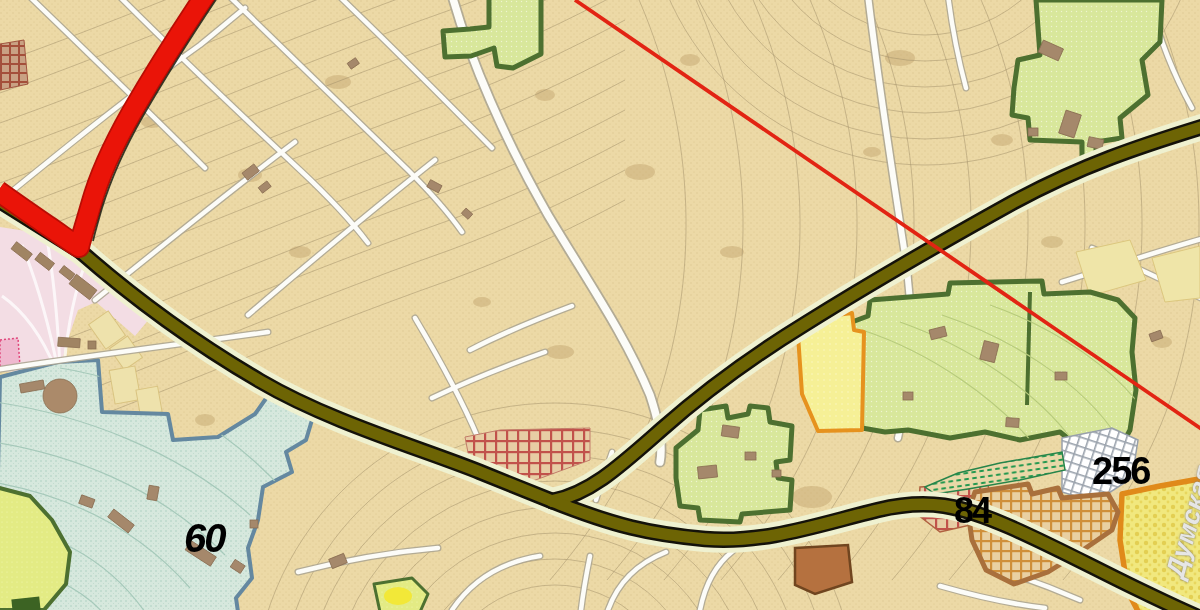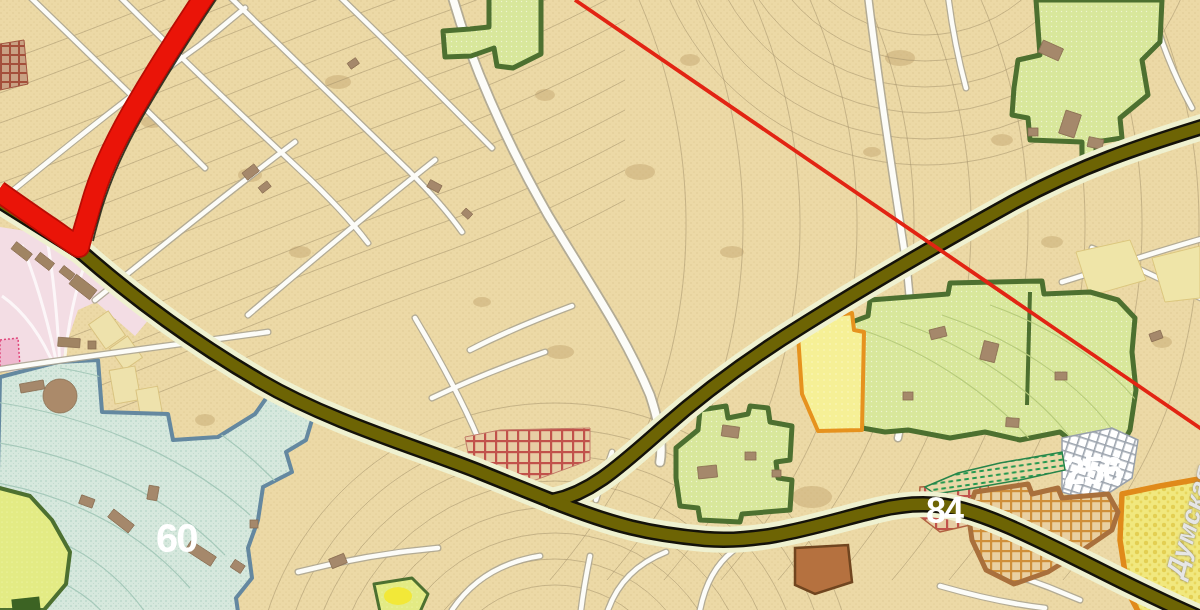--- a/index.html
+++ b/index.html
@@ -1,21 +1,21 @@
 <!DOCTYPE html>
 <html><head>
 <meta charset="utf-8">
 <style>
   html,body{margin:0;padding:0;background:#888;}
   #stage{position:relative;width:1200px;height:610px;overflow:hidden;
          font-family:"Liberation Sans","DejaVu Sans",sans-serif;}
   #stage svg{position:absolute;left:0;top:0;}
-  .zlabel{position:absolute;font-weight:700;color:#ffffff;line-height:1;
-          letter-spacing:-2px;user-select:none;}
-  #lbl60 {left:156px;top:518px;font-size:40px;}
+  .zlabel{position:absolute;font-weight:700;color:#000000;line-height:1;
+          letter-spacing:-2px;user-select:none;padding-left:28px;}
+  #lbl60 {left:156px;top:518px;font-size:40px;font-style:italic;}
   #lbl54 {left:926px;top:493px;font-size:36px;}
   #lbl256{left:1064px;top:452px;font-size:38px;}
   #wm{position:absolute;left:1090px;top:506px;width:200px;text-align:center;
       transform:rotate(-75deg);transform-origin:center;
       font-size:27px;font-weight:700;font-style:italic;
       color:rgba(255,255,255,0.82);
       text-shadow:0 0 1px rgba(110,110,110,.9),0 0 3px rgba(130,130,130,.7);
       user-select:none;}
 </style>
 </head>

